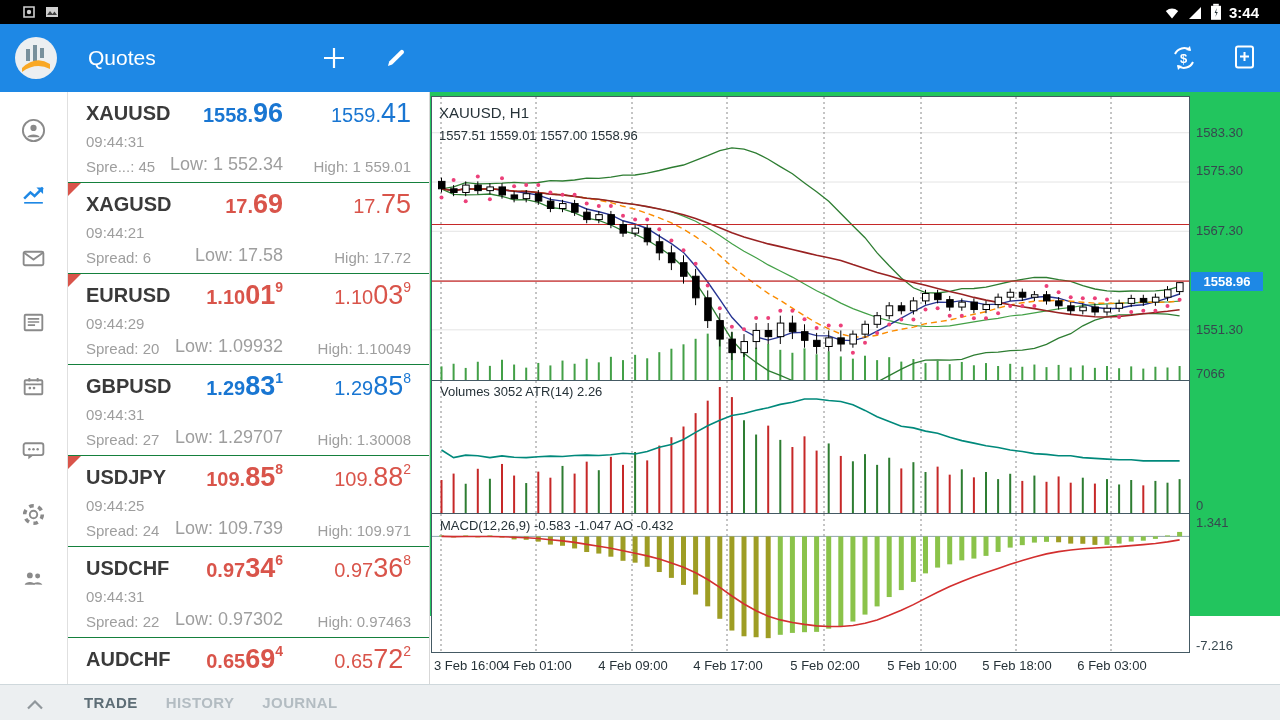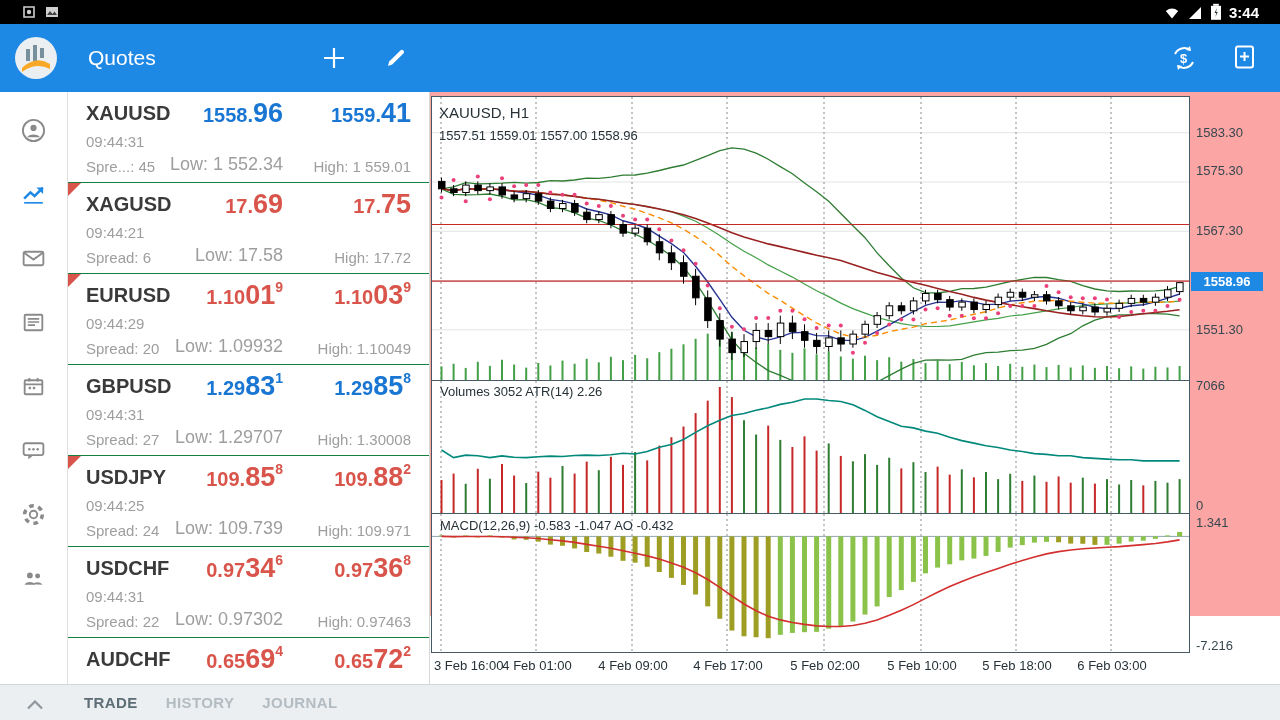--- a/index.html
+++ b/index.html
@@ -29,26 +29,26 @@
     border-right:1px solid #d7d7d7;overflow:hidden}
   .qrow{position:relative;height:91px;border-bottom:1px solid #15803d;background:#fff}
   .corner{position:absolute;left:0;top:0;width:0;height:0;
     border-top:13px solid var(--down);border-right:13px solid transparent}
   .sym{position:absolute;left:18px;top:10px;font-size:20px;font-weight:700;color:#3a3a3a}
   .qtime{position:absolute;left:18px;top:41px;font-size:15px;color:#9e9e9e}
   .spread{position:absolute;left:18px;bottom:7px;font-size:15px;color:#9e9e9e}
   .low{position:absolute;right:146px;bottom:7px;font-size:18px;color:#9e9e9e}
   .high{position:absolute;right:18px;bottom:7px;font-size:15px;color:#9e9e9e}
   .bid{position:absolute;right:146px;top:5px;font-weight:700;white-space:nowrap}
-  .ask{position:absolute;right:18px;top:5px;font-weight:700;white-space:nowrap}
+  .ask{position:absolute;right:18px;top:5px;font-weight:400;white-space:nowrap}
   .up{color:var(--up)} .down{color:var(--down)}
   .pre{font-size:20px} .bigd{font-size:27px} .supd{font-size:14px;vertical-align:12px}
 
   
-  .chart{position:absolute;left:430px;top:92px;width:850px;height:524px;background:#fca5a5}
+  .chart{position:absolute;left:430px;top:92px;width:850px;height:524px;background:#22c55e}
   .frame{position:absolute;left:1px;top:4px;width:759px;border:1px solid #455a64}
   .frame svg{display:block;background:#fff}
   #vol-pane,#macd-pane{border-top:1px solid #455a64}
   .clab{position:absolute;font-size:13px;color:#263238;white-space:nowrap;pointer-events:none}
   #lab-symbol{left:9px;top:12px;font-size:15px}
   #lab-ohlc{left:9px;top:36px}
   #lab-vol{left:10px;top:292px}
   #lab-macd{left:10px;top:426px}
   .scale{position:absolute;left:766px;top:0;width:84px;height:563px}
   .slab{position:absolute;left:0;font-size:13px;color:#37474f;white-space:nowrap}
@@ -682,21 +682,21 @@
     </div>
     <div class="clab" id="lab-symbol">XAUUSD, H1</div>
     <div class="clab" id="lab-ohlc">1557.51 1559.01 1557.00 1558.96</div>
     <div class="clab" id="lab-vol">Volumes 3052 ATR(14) 2.26</div>
     <div class="clab" id="lab-macd">MACD(12,26,9) -0.583 -1.047 AO -0.432</div>
     <div class="scale" id="price-scale">
         <span class="slab" style="top: 33px;">1583.30</span>
         <span class="slab" style="top: 71px;">1575.30</span>
         <span class="slab" style="top: 131px;">1567.30</span>
         <span class="slab" style="top: 230px;">1551.30</span>
-        <span class="slab" style="top: 286px;">7066</span>
+        <span class="slab" style="top: 274px;">7066</span>
         <span class="slab" style="top: 406px;">0</span>
         <span class="slab" style="top: 423px;">1.341</span>
         <span class="slab" style="top: 546px;">-7.216</span>
       </div>
     <div class="cur-badge">1558.96</div>
     <div class="time-axis" id="time-axis">
         <span class="tlab" style="left: 3px;">3 Feb 16:00</span>
         <span class="tlab" style="left: 106px; transform: translateX(-50%);">4 Feb 01:00</span>
         <span class="tlab" style="left: 202px; transform: translateX(-50%);">4 Feb 09:00</span>
         <span class="tlab" style="left: 297px; transform: translateX(-50%);">4 Feb 17:00</span>

